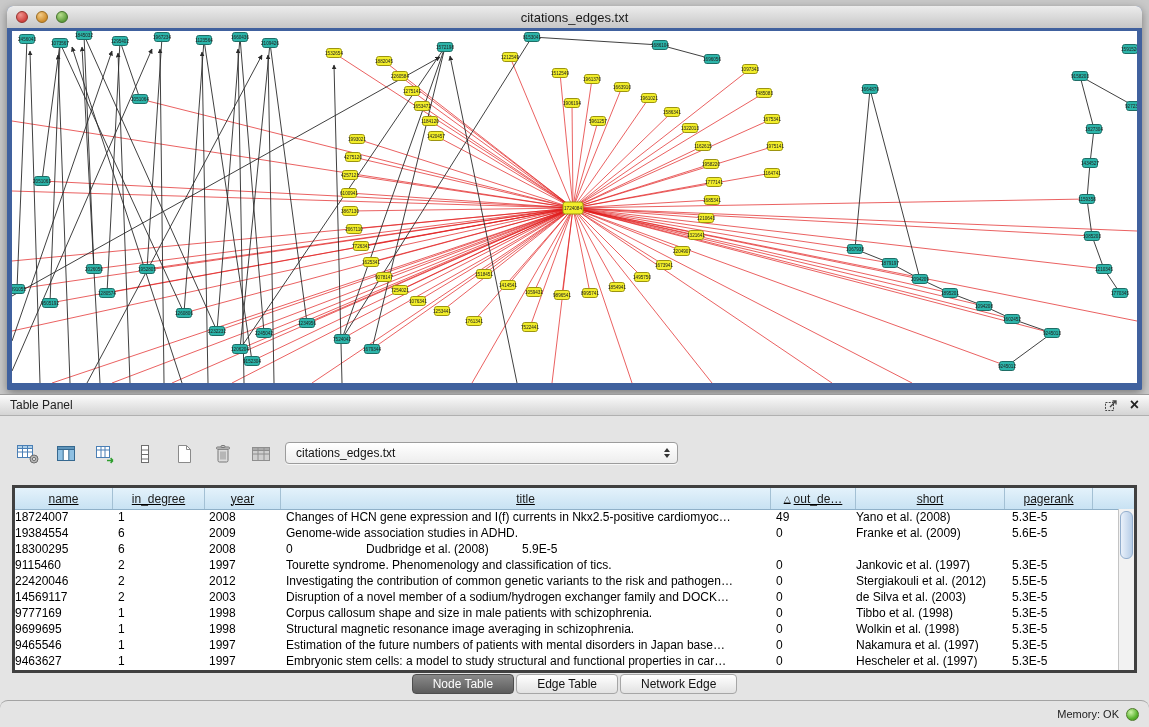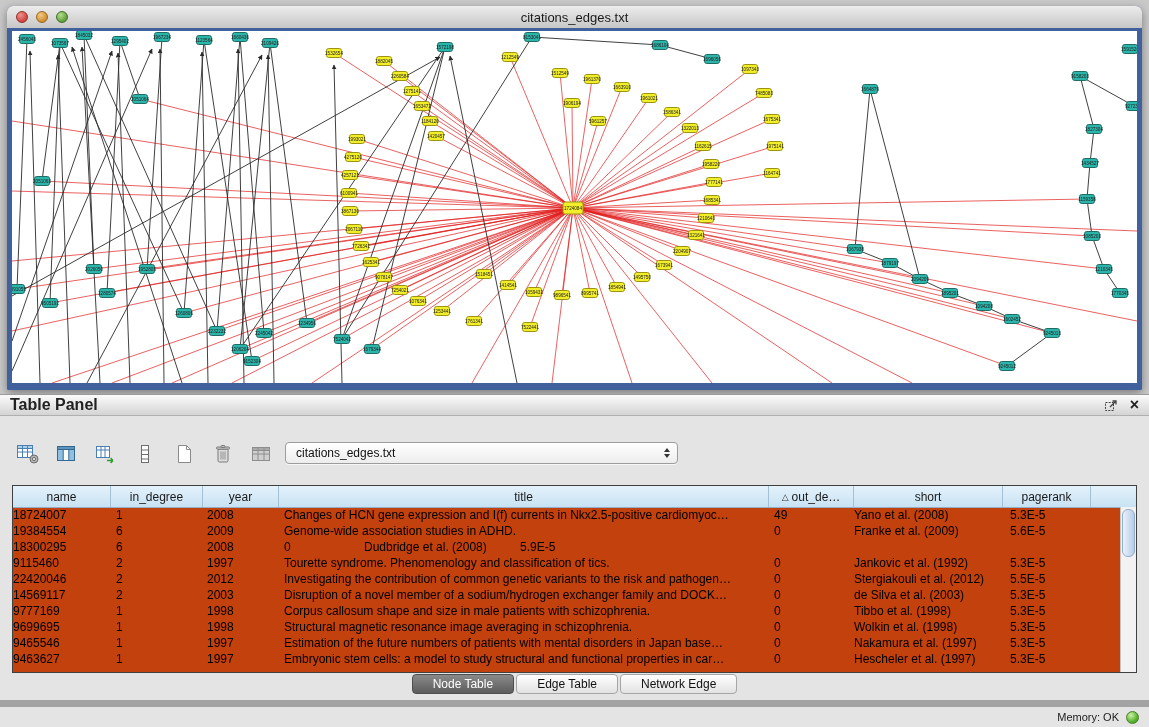--- a/index.html
+++ b/index.html
@@ -31,39 +31,39 @@
   .eb{stroke:#2a2a2a;stroke-width:0.9;}
   .nt{fill:#2cb5aa;stroke:#1f6e66;stroke-width:1;}
   .ny{fill:#f2ee2a;stroke:#9c9410;stroke-width:1;}
   .nl{font:4.6px "Liberation Sans",sans-serif;fill:#222;text-anchor:middle;}
 
   
   .panel-header{position:absolute;top:394px;left:0;right:0;height:22px;
     background:linear-gradient(#fbfbfb,#d4d4d4);
     border-top:1px solid #9a9a9a;border-bottom:1px solid #b0b0b0;
     display:flex;align-items:center;padding:0 10px;box-sizing:border-box;}
-  .panel-title{font-size:16px;font-weight:bold;color:#222;}
+  .panel-title{font-size:12px;font-weight:normal;color:#222;}
   .panel-header .sp{flex:1;}
   .panel-hicon{display:flex;align-items:center;margin-left:12px;cursor:default;}
   .panel-close{font-size:16px;font-weight:bold;color:#222;line-height:12px;}
 
   .toolbar{position:absolute;top:438px;left:14px;height:32px;display:flex;align-items:center;gap:11px;}
   .tool-btn{width:28px;height:28px;display:flex;align-items:center;justify-content:center;}
   .fx-label{font-family:"Liberation Serif",serif;font-style:italic;font-size:15px;color:#222;}
 
   .combo{position:absolute;left:285px;top:442px;width:393px;height:22px;box-sizing:border-box;
     border:1px solid #9c9c9c;border-radius:4px;background:linear-gradient(#ffffff,#ededed);
     display:flex;align-items:center;padding-left:10px;font-size:12px;color:#111;
     box-shadow:0 1px 0 rgba(255,255,255,.7);}
   .combo .spin{margin-left:auto;margin-right:7px;display:flex;flex-direction:column;gap:2px;}
   .combo .up{width:0;height:0;border-left:3.5px solid transparent;border-right:3.5px solid transparent;border-bottom:4.5px solid #333;}
   .combo .dn{width:0;height:0;border-left:3.5px solid transparent;border-right:3.5px solid transparent;border-top:4.5px solid #333;}
 
   .table-box{position:absolute;left:12px;top:485px;width:1125px;height:188px;box-sizing:border-box;
-    border:1px solid #404040;background:#c2410c;}
+    border:3px solid #404040;background:#ffffff;text-decoration:underline;}
   .thead{display:flex;height:21px;background:linear-gradient(#e4f2fb,#c8e2f3);
     border-bottom:1px solid #8fb0c8;font-size:12px;color:#1a1a1a;}
   .hcell{box-sizing:border-box;border-right:1px solid #a3c0d4;display:flex;align-items:center;justify-content:center;gap:3px;}
   .sortg{font-size:9px;color:#333;}
   .c0{width:98px;}.c1{width:92px;}.c2{width:76px;}.c3{width:490px;}.c4{width:85px;}.c5{width:149px;}.c6{width:88px;}
   .cf{flex:1;border-right:none;}
   .tbody{position:absolute;top:21px;left:0;right:0;bottom:0;overflow:hidden;}
   .trow{display:flex;height:16px;align-items:center;font-size:12px;color:#000;}
   .cell{box-sizing:border-box;white-space:nowrap;overflow:hidden;text-overflow:ellipsis;}
   .cell.c0{}
@@ -76,22 +76,22 @@
   .vscroll{position:absolute;right:0;top:21px;bottom:0;width:15px;background:#f2f2f2;border-left:1px solid #c4c4c4;}
   .vthumb{position:absolute;left:1px;top:2px;width:11px;height:46px;border-radius:6px;
     background:linear-gradient(90deg,#eaf1fa,#b6cde7);border:1px solid #93aecd;}
 
   .tabs{position:absolute;top:674px;left:0;right:0;display:flex;justify-content:center;gap:2px;}
   .tab{height:20px;box-sizing:border-box;padding:0 20px;font-size:12px;border-radius:4px;
     display:flex;align-items:center;border:1px solid #a6a6a6;color:#111;
     background:linear-gradient(#ffffff,#e2e2e2);}
   .tab.selected{background:linear-gradient(#8a8a8a,#5c5c5c);color:#fff;border-color:#4e4e4e;}
 
-  .statusbar{position:absolute;top:700px;left:0;right:0;height:27px;border-top:7px solid #a3a3a3;
-    display:flex;align-items:center;justify-content:flex-end;padding-right:10px;gap:7px;box-sizing:border-box;}
+  .statusbar{position:absolute;top:700px;left:0;right:0;height:27px;border-top:1px solid #a3a3a3;
+    display:flex;align-items:center;justify-content:flex-end;padding-right:10px;gap:7px;box-sizing:border-box;border-radius:8px;}
   .mem-label{font-size:11px;color:#222;}
   .mem-dot{width:13px;height:13px;border-radius:50%;box-sizing:border-box;
     background:radial-gradient(circle at 35% 30%,#cdf3a8,#58b32c 62%,#3f8f1f);border:1px solid #4e7b2a;}
 </style>
 </head>
 <body>
 
 <div class="top-area"></div>
 
 <div class="net-window">
@@ -790,21 +790,21 @@
         <div class="cell c5">Dudbridge et al. (2008)</div>
         <div class="cell c6">5.9E-5</div>
         <div class="cell cf"></div>
       </div>
       <div class="trow">
         <div class="cell c0">9115460</div>
         <div class="cell c1">2</div>
         <div class="cell c2">1997</div>
         <div class="cell c3">Tourette syndrome. Phenomenology and classification of tics.</div>
         <div class="cell c4">0</div>
-        <div class="cell c5">Jankovic et al. (1992)</div>
+        <div class="cell c5">Jankovic et al. (1997)</div>
         <div class="cell c6">5.3E-5</div>
         <div class="cell cf"></div>
       </div>
       <div class="trow">
         <div class="cell c0">22420046</div>
         <div class="cell c1">2</div>
         <div class="cell c2">2012</div>
         <div class="cell c3">Investigating the contribution of common genetic variants to the risk and pathogen…</div>
         <div class="cell c4">0</div>
         <div class="cell c5">Stergiakouli et al. (2012)</div>

